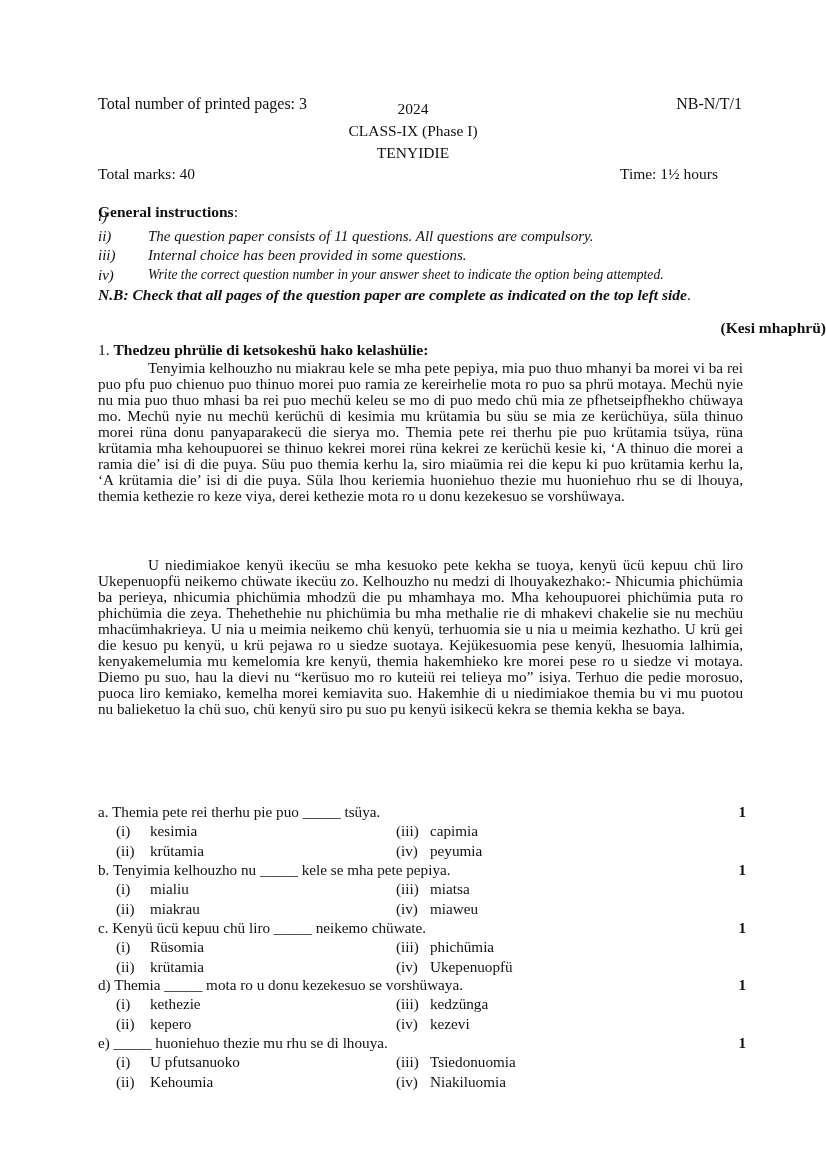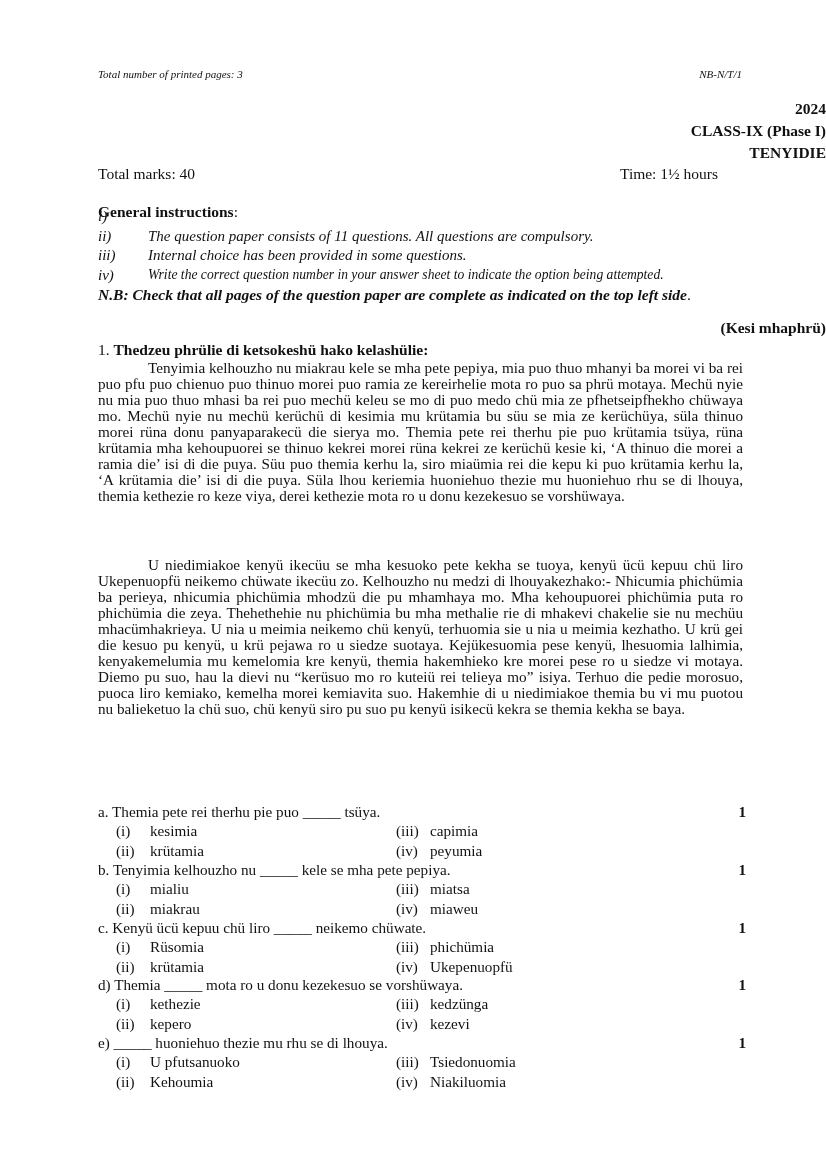--- a/index.html
+++ b/index.html
@@ -2,22 +2,22 @@
 <html><head>
 <meta charset="utf-8">
 <style>
   html, body { margin: 0; padding: 0; background: #ffffff; }
   body {
     width: 826px; height: 1169px; position: relative; overflow: hidden;
     font-family: "Liberation Serif", "DejaVu Serif", serif; color: #111;
     font-size: 15px;
   }
   .page { position: absolute; left: 0; top: 0; width: 826px; height: 1169px; }
-  .hdr { position: absolute; left: 98px; right: 84px; top: 68px; display: flex; justify-content: space-between; font-style: italic; font-size: 11px; }
-  .center { position: absolute; left: 0; width: 826px; text-align: right; font-weight: bold; font-size: 15.5px; }
+  .hdr { position: absolute; left: 98px; right: 84px; top: 95px; display: flex; justify-content: space-between; font-size: 16px; }
+  .center { position: absolute; left: 0; width: 826px; text-align: center; font-weight: normal; font-size: 15.5px; }
   .meta { position: absolute; left: 98px; top: 165px; width: 620px; display: flex; justify-content: space-between; font-size: 15.5px; }
   .gi-title { position: absolute; left: 98px; top: 187px; font-weight: bold; font-size: 15.5px; margin-top: 16px; }
   .instr { position: absolute; left: 98px; width: 660px; font-style: italic; font-size: 15px; display: flex; }
   .instr .num { width: 50px; flex: none; }
   .instr.small { font-size: 13.6px; }
   .nb { position: absolute; left: 98px; top: 286px; font-weight: bold; font-style: italic; font-size: 15.5px; }
   .section { position: absolute; left: 0; width: 826px; top: 319px; text-align: right; font-weight: bold; font-size: 15.5px; }
   .q1 { position: absolute; left: 98px; top: 341px; font-size: 15.5px; }
   .q1 b { font-weight: bold; }
   .para { position: absolute; left: 98px; width: 645px; text-align: justify; text-indent: 50px; font-size: 15.2px; line-height: 16px; margin: 0; }

